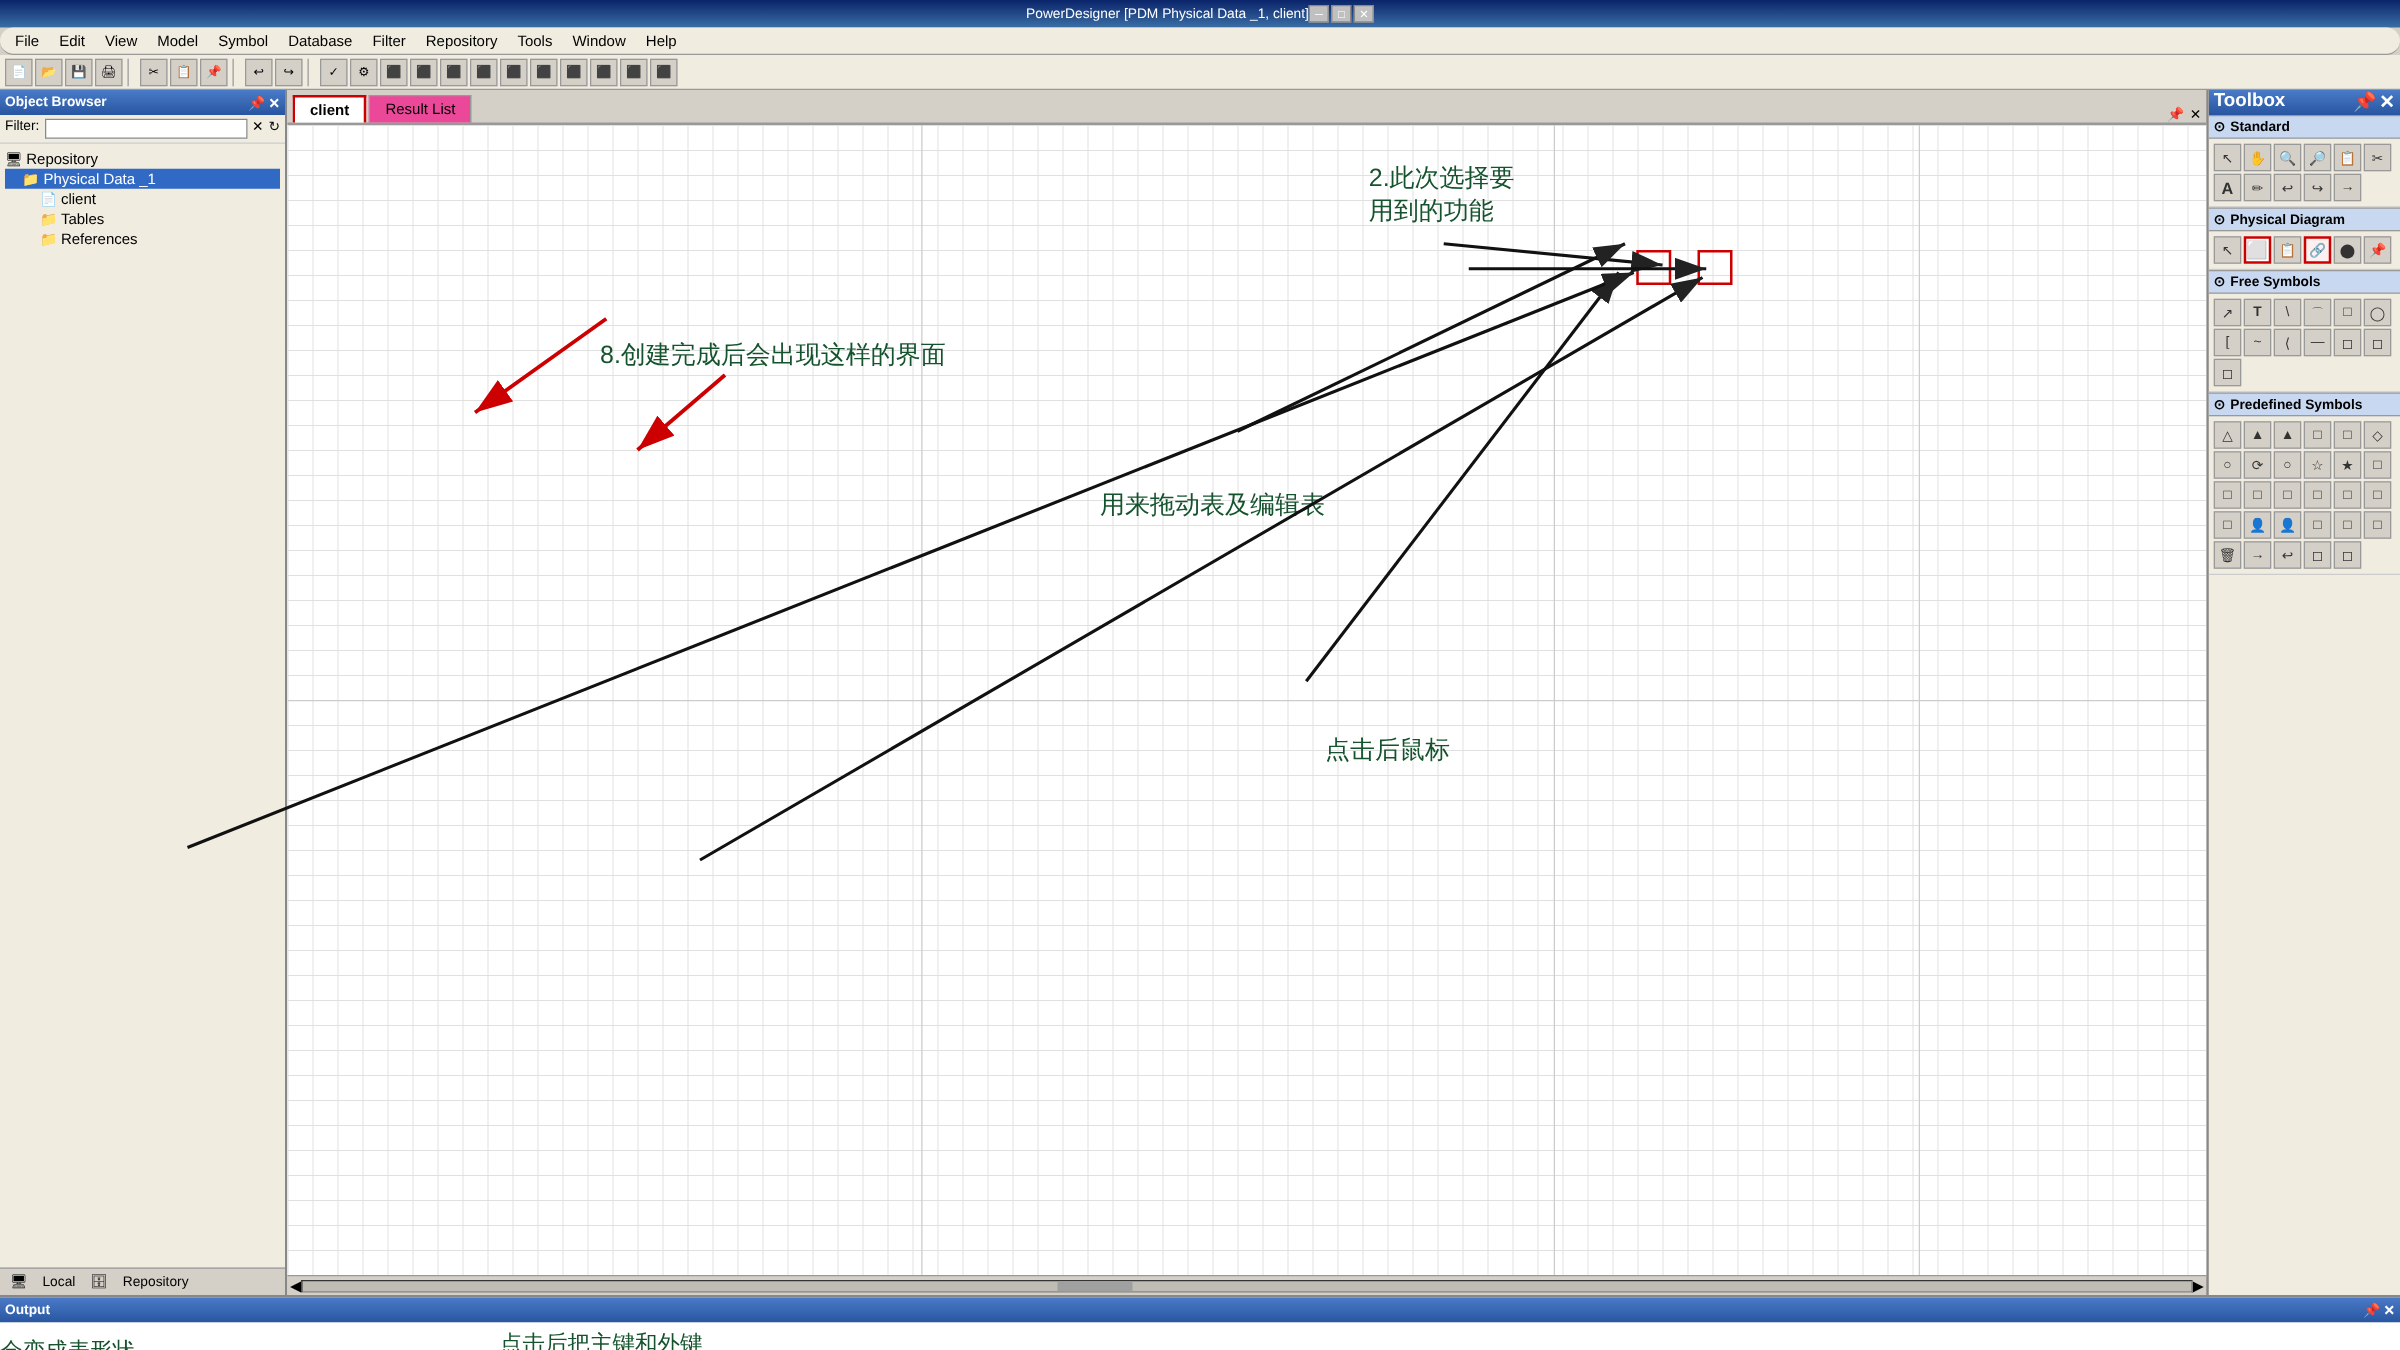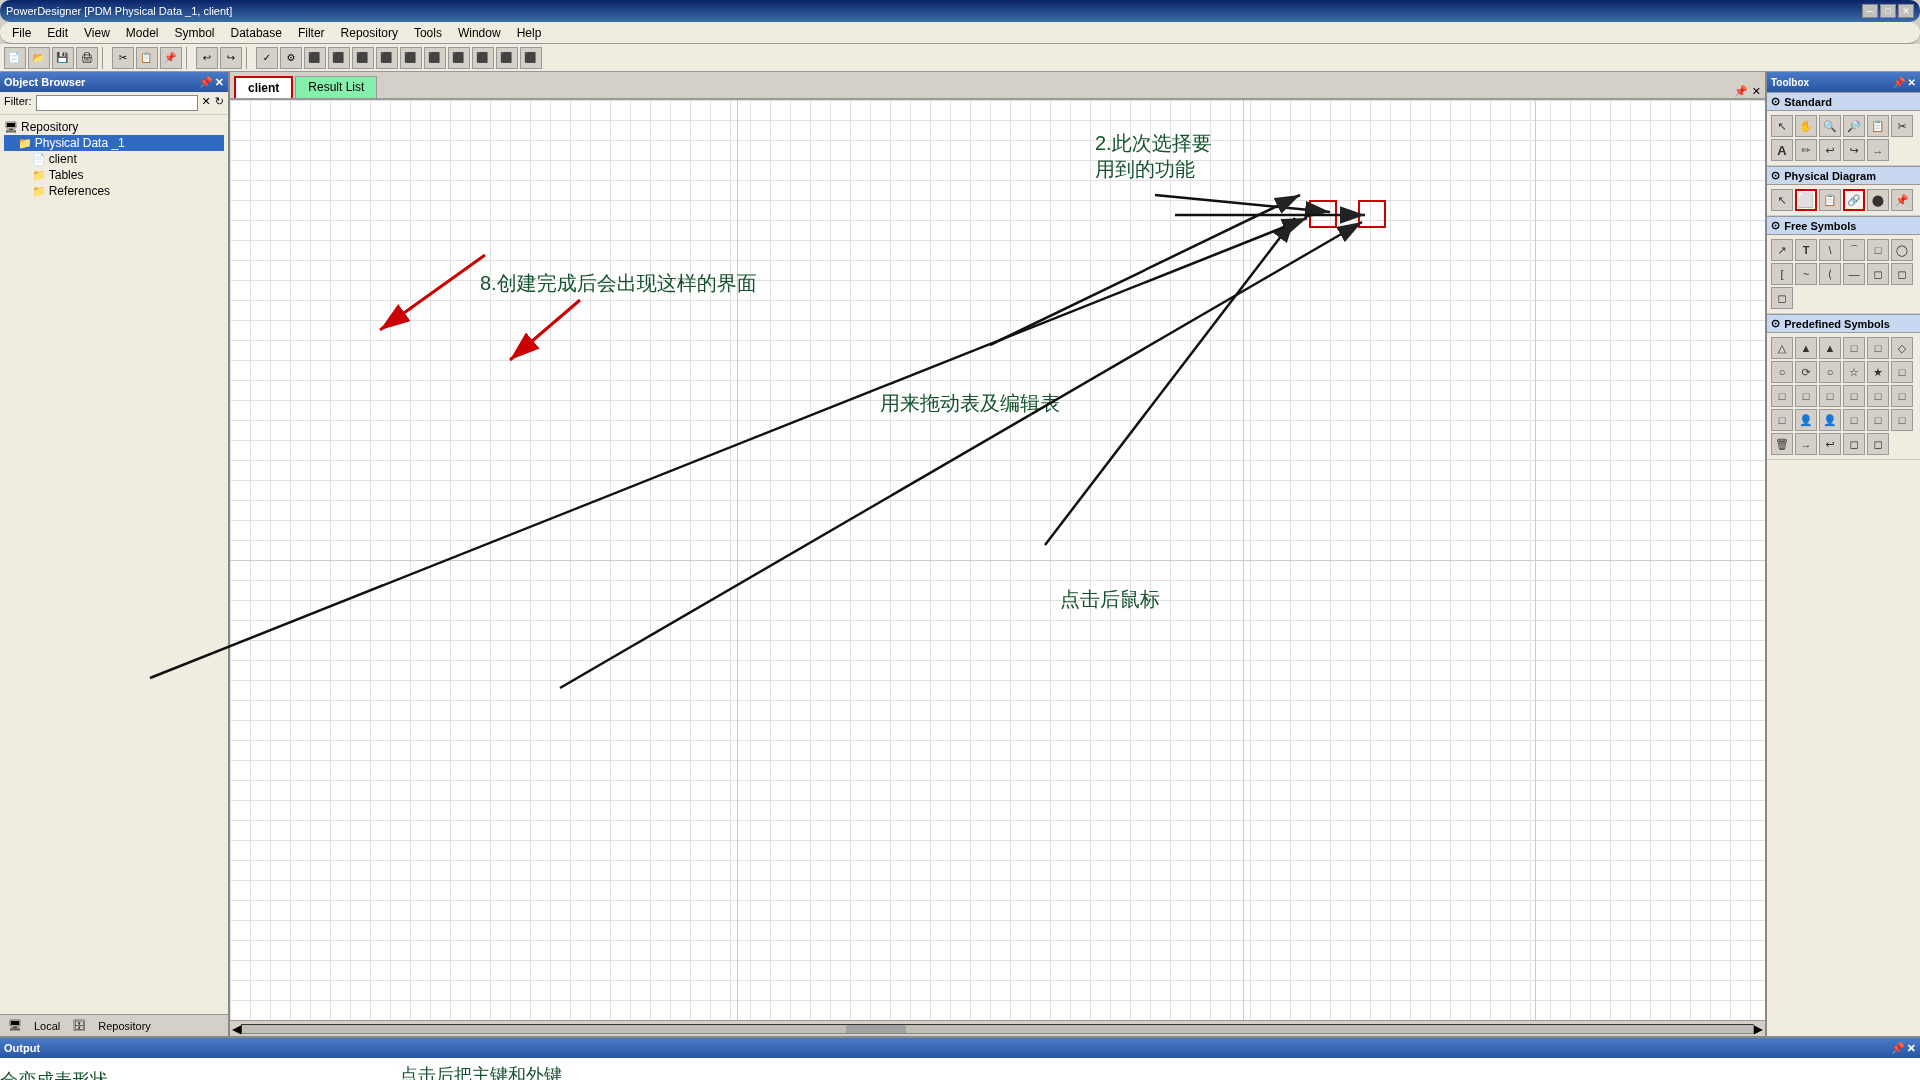--- a/index.html
+++ b/index.html
@@ -5,24 +5,23 @@
     * { box-sizing: border-box; margin: 0; padding: 0; }
     body { font-family: 'Microsoft YaHei', Arial, sans-serif; font-size: 12px; background: #d4d0c8; width: 1920px; height: 1080px; overflow: hidden; }
 
     
     .title-bar {
       background: linear-gradient(to bottom, #0a246a, #3a6ea5);
       color: white;
       height: 22px;
       display: flex;
       align-items: center;
-      justify-content: space-between;
+      justify-content: center;
       padding: 0 6px;
       font-size: 11px;
-      border-radius: 10px;
     }
     .title-bar-controls { display: flex; gap: 2px; }
     .title-bar-btn {
       width: 16px; height: 14px;
       background: #c0c0c0;
       border: 1px solid #888;
       font-size: 9px;
       display: flex; align-items: center; justify-content: center;
       cursor: pointer;
     }
@@ -143,21 +142,21 @@
       display: flex;
       align-items: flex-end;
       background: #d4d0c8;
       padding: 4px 4px 0 4px;
       border-bottom: 2px solid #999;
       justify-content: space-between;
     }
     .tabs { display: flex; gap: 2px; }
     .tab {
       padding: 3px 12px;
-      background: #86efac;
+      background: #ec4899;
       border: 1px solid #999;
       border-bottom: none;
       font-size: 12px;
       cursor: pointer;
       color: #000;
     }
     .tab.active {
       background: white;
       border: 2px solid #cc0000;
       border-bottom: none;
@@ -234,24 +233,24 @@
       border-left: 2px solid #888;
       display: flex;
       flex-direction: column;
       overflow-y: auto;
     }
     .toolbox-header {
       background: linear-gradient(to bottom, #4a7bc8, #2855a0);
       color: white;
       height: 20px;
       display: flex;
-      align-items: center;
+      align-items: flex-start;
       justify-content: space-between;
       padding: 0 4px;
-      font-size: 10px;
+      font-size: 15px;
       font-weight: bold;
     }
     .toolbox-section-header {
       background: #c8d8f0;
       padding: 2px 4px;
       font-size: 11px;
       font-weight: bold;
       border-top: 1px solid #999;
       border-bottom: 1px solid #999;
       display: flex;

